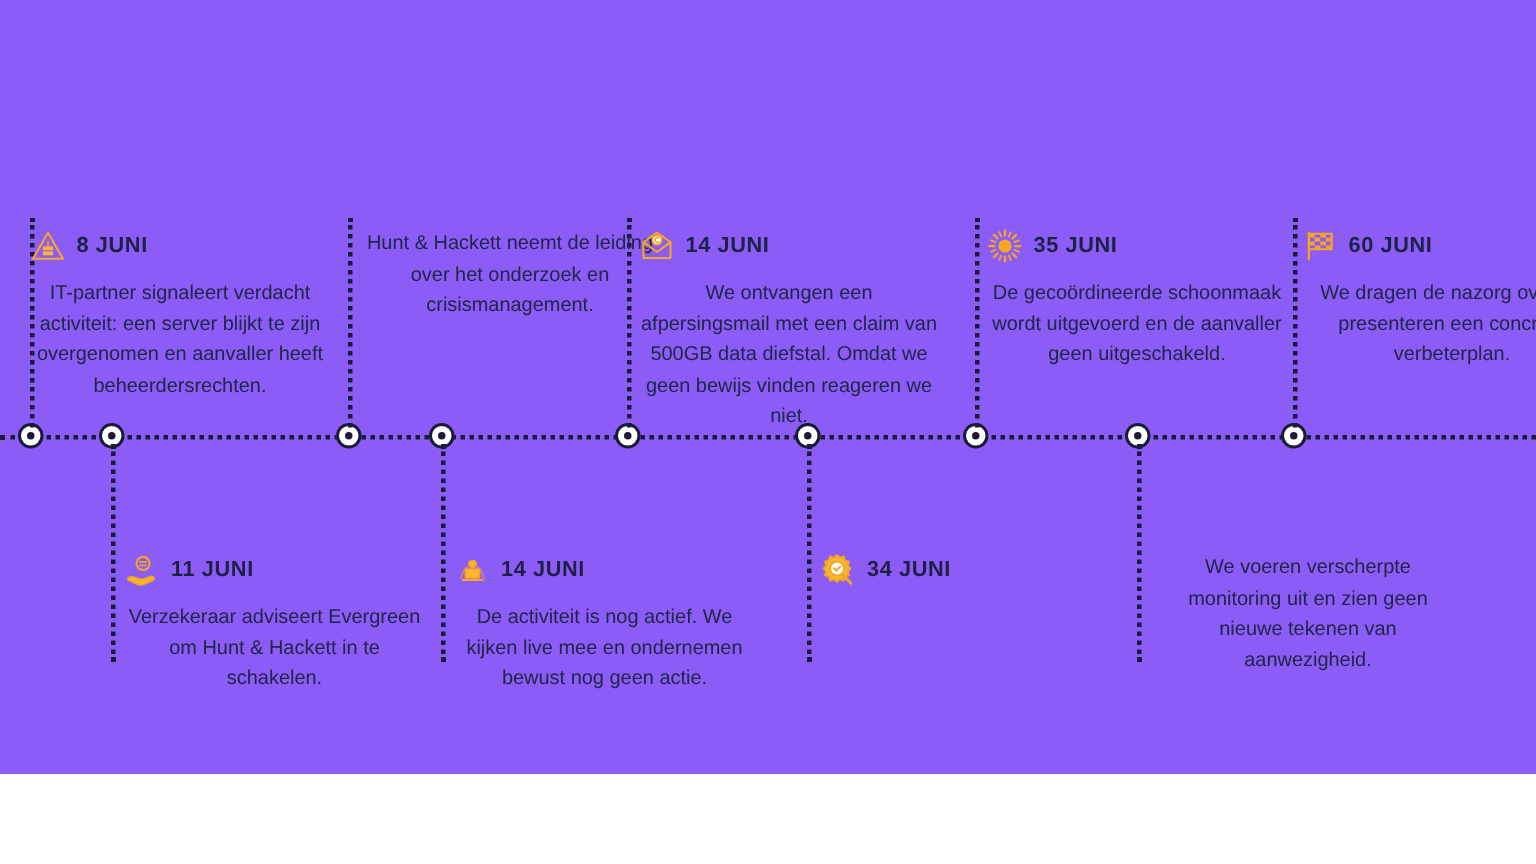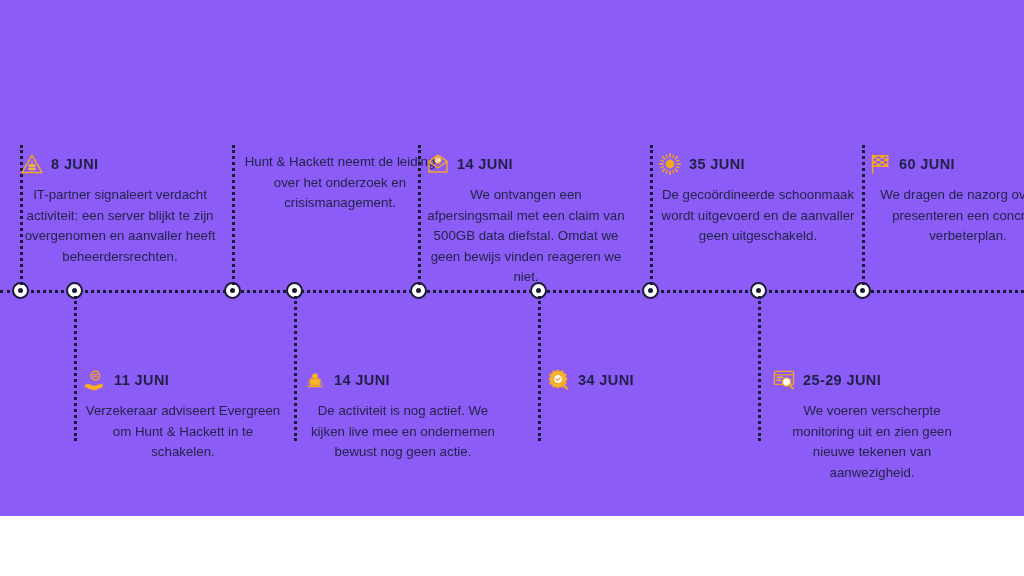--- a/index.html
+++ b/index.html
@@ -191,31 +191,20 @@
           <span class="card-icon"><svg viewBox="0 0 24 24" fill="none" stroke="#F5A623" stroke-width="1.5" stroke-linecap="round">
        <circle cx="12" cy="12" r="4.4" fill="#F5A623" stroke="none"></circle>
        <path d="M12 1.6v3.4M12 19v3.4M1.6 12h3.4M19 12h3.4M4.6 4.6l2.4 2.4M17 17l2.4 2.4M19.4 4.6 17 7M7 17l-2.4 2.4"></path>
        <path d="M8.2 2.8 9.4 5.6M14.6 18.4l1.2 2.8M2.8 15.8l2.8-1.2M18.4 9.4l2.8-1.2M2.8 8.2l2.8 1.2M18.4 14.6l2.8 1.2M15.8 2.8l-1.2 2.8M9.4 18.4l-1.2 2.8" stroke-width="1.2"></path>
      </svg></span>
           <span class="card-date">35 JUNI</span>
         </div>
         <p class="card-text">De gecoördineerde schoonmaak wordt uitgevoerd en de aanvaller geen uitgeschakeld.</p>
       </div>
       <div class="card bottom" style="left: 772px;">
-        <div class="card-head">
-          <span class="card-icon"><svg viewBox="0 0 24 24" fill="none" stroke="#F5A623" stroke-width="1.4" stroke-linejoin="round">
-       <rect x="2.4" y="3.4" width="19.2" height="13" rx="1.2"></rect>
-       <path d="M2.4 6.8h19.2" stroke-width="1.1"></path>
-       <rect x="4.6" y="8.6" width="6.4" height="1.6" fill="#F7B733" stroke="none"></rect>
-       <rect x="4.6" y="11.4" width="4.4" height="1.6" fill="#F7B733" stroke="none"></rect>
-       <circle cx="14.6" cy="14" r="4.1" fill="#ffffff" stroke="#F5A623" stroke-width="1.4"></circle>
-       <path d="m17.6 17 3.4 3.6" stroke-width="2" stroke-linecap="round"></path>
-     </svg></span>
-          <span class="card-date">25-29 JUNI</span>
-        </div>
         <p class="card-text">We voeren verscherpte monitoring uit en zien geen nieuwe tekenen van aanwezigheid.</p>
       </div>
       <div class="card top" style="left: 868px;">
         <div class="card-head">
           <span class="card-icon"><svg viewBox="0 0 24 24" fill="none" stroke="#F5A623" stroke-width="1.4" stroke-linecap="round">
        <path d="M4.6 21V3.2"></path>
        <path d="M4.6 3.8h15.2v10.4H4.6Z" stroke="#F5A623" fill="none"></path>
        <g fill="#F5A623" stroke="none">
          <rect x="4.6" y="3.8" width="3.8" height="2.6"></rect>
          <rect x="12.2" y="3.8" width="3.8" height="2.6"></rect>

